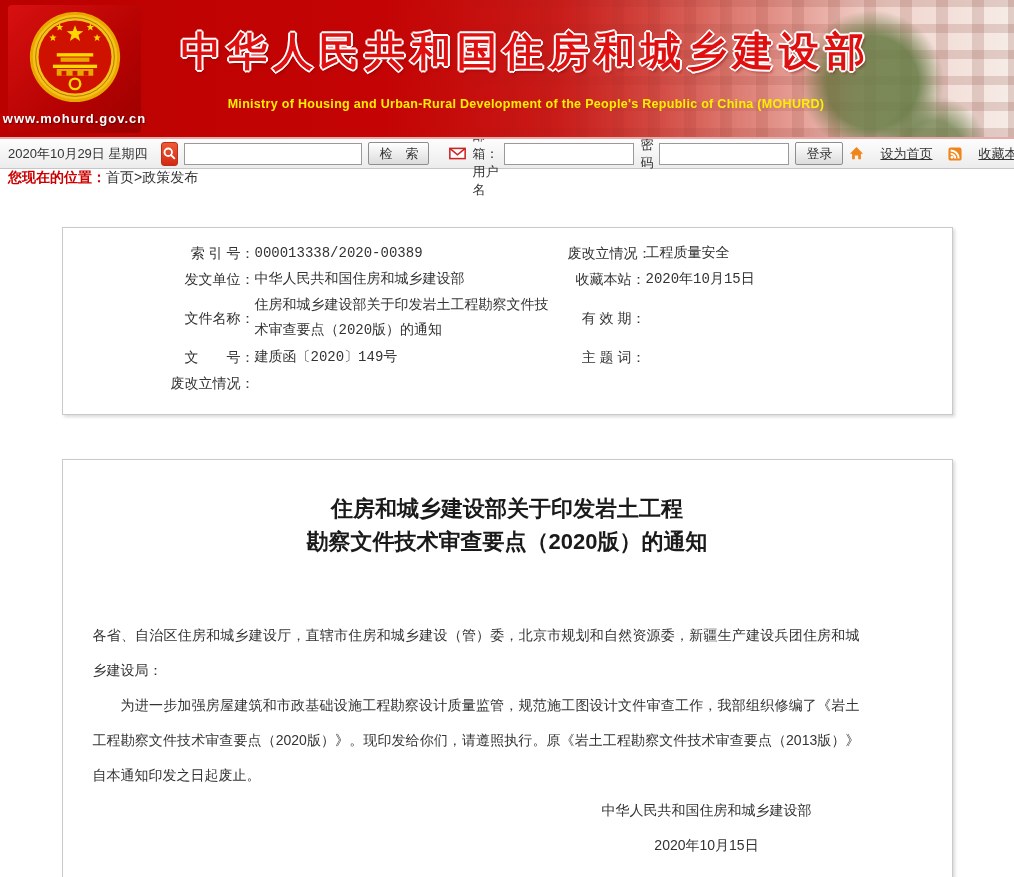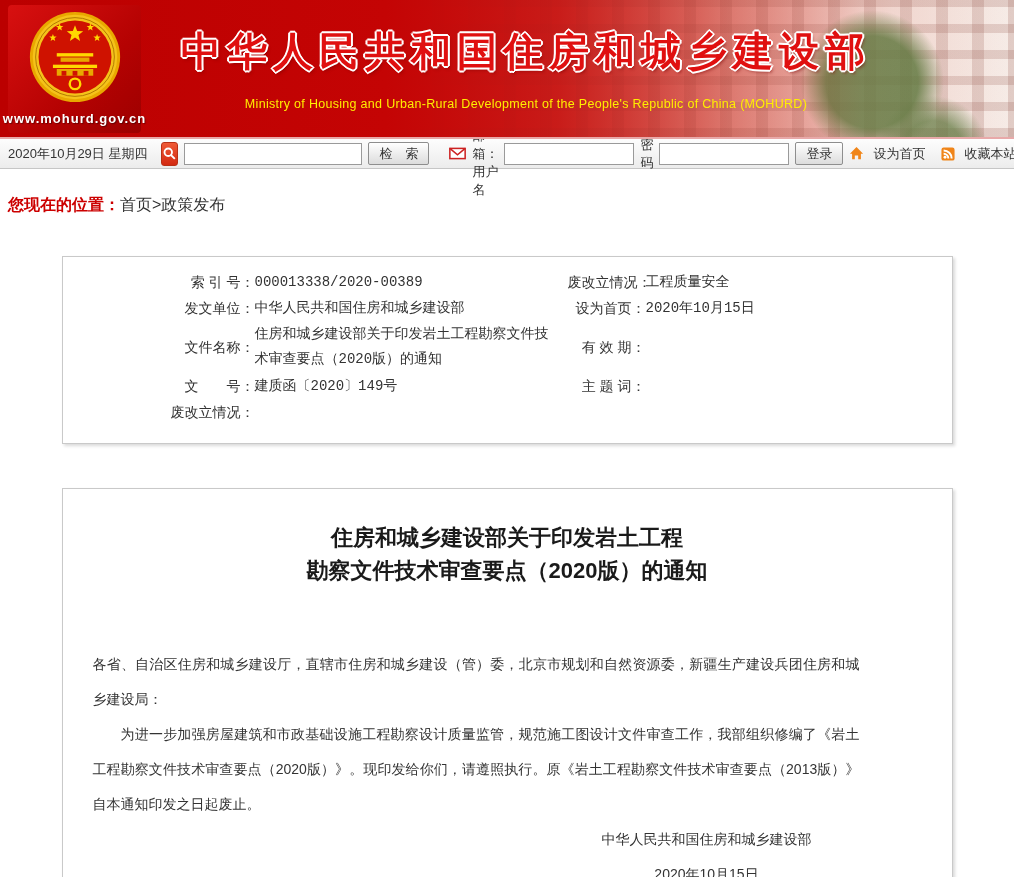--- a/index.html
+++ b/index.html
@@ -24,21 +24,21 @@
     background:linear-gradient(135deg,#d81010 0%,#b50202 60%,#9d0000 100%);
     border-radius:4px; display:flex; flex-direction:column; align-items:center; justify-content:flex-start;
   }
   .emblem-panel svg { width:96px; height:96px; margin-top:4px; }
   .site-url { color:#ffffff; font-weight:bold; font-size:13px; letter-spacing:1px; margin-top:2px; text-shadow:1px 1px 1px rgba(0,0,0,0.4); }
   .banner-title-wrap { position:absolute; left:168px; top:24px; width:716px; text-align:center; }
   .banner-title {
     font-size:40px; font-weight:bold; color:#e01010; letter-spacing:6px; white-space:nowrap;
     text-shadow:-2px 0 #fff, 2px 0 #fff, 0 -2px #fff, 0 2px #fff, -1px -1px #fff, 1px 1px #fff, -1px 1px #fff, 1px -1px #fff, 2px 3px 3px rgba(120,0,0,0.45);
   }
-  .banner-subtitle { margin-top:18px; font-size:12.5px; font-weight:normal; color:#ffee00; letter-spacing:0.3px; white-space:nowrap; }
+  .banner-subtitle { margin-top:18px; font-size:12.5px; font-weight:bold; color:#ffee00; letter-spacing:0.3px; white-space:nowrap; }
 
   
   .toolbar {
     height:30px; display:flex; align-items:center; gap:6px;
     background:linear-gradient(#fdfdfd,#ececec);
     border-bottom:1px solid #c6c6c6; padding:0 8px; font-size:13px; color:#333;
   }
   .toolbar .date { margin-right:8px; white-space:nowrap; }
   .search-icon-btn {
     width:24px; height:24px; border:1px solid #b93016; border-radius:3px;
@@ -49,25 +49,25 @@
   .tb-input.search { width:178px; }
   .tb-input.small { width:130px; }
   .tb-btn {
     height:23px; padding:0 10px; font-size:13px; color:#333; cursor:pointer;
     border:1px solid #8e8e8e; border-radius:2px; background:linear-gradient(#ffffff,#dcdcdc);
     white-space:nowrap;
   }
   .tb-sep { width:1px; height:18px; background:#cccccc; margin:0 4px; }
   .icon-inline { display:inline-flex; align-items:center; }
   .right-links { margin-left:auto; display:flex; align-items:center; gap:6px; }
-  .quick-link { display:flex; align-items:center; gap:9px; cursor:pointer; white-space:nowrap; }
+  .quick-link { display:flex; align-items:center; gap:16px; cursor:pointer; white-space:nowrap;text-decoration:underline; }
   .quick-link + .quick-link { margin-left:10px; }
 
   
-  .breadcrumb { padding:26px 8px 12px; font-size:16px; background:#fff; }
+  .breadcrumb { padding:0 8px 12px; font-size:14px; background:#fff; }
   .breadcrumb .loc-label { color:#cc0000; font-weight:bold; }
   .breadcrumb .loc-path { color:#333; cursor:pointer; }
 
   
   .card {
     width:891px; margin:0 auto; background:#fff;
     border:1px solid #c9c9c9; box-shadow:2px 2px 3px rgba(0,0,0,0.15);
   }
   .meta-card { margin-top:28px; padding:12px 0 18px; display:flex; font-size:14px; }
   .meta-col { display:flex; flex-direction:column; }
@@ -195,21 +195,21 @@
         <span class="meta-label">废改立情况：</span>
         <span class="meta-value"></span>
       </div>
     </div>
     <div class="meta-col right">
       <div class="meta-row">
         <span class="meta-label">废改立情况：</span>
         <span class="meta-value">工程质量安全</span>
       </div>
       <div class="meta-row">
-        <span class="meta-label">设为首页：</span>
+        <span class="meta-label">收藏本站：</span>
         <span class="meta-value">2020年10月15日</span>
       </div>
       <div class="meta-row tall">
         <span class="meta-label">有 效 期：</span>
         <span class="meta-value"></span>
       </div>
       <div class="meta-row">
         <span class="meta-label">主 题 词：</span>
         <span class="meta-value"></span>
       </div>

